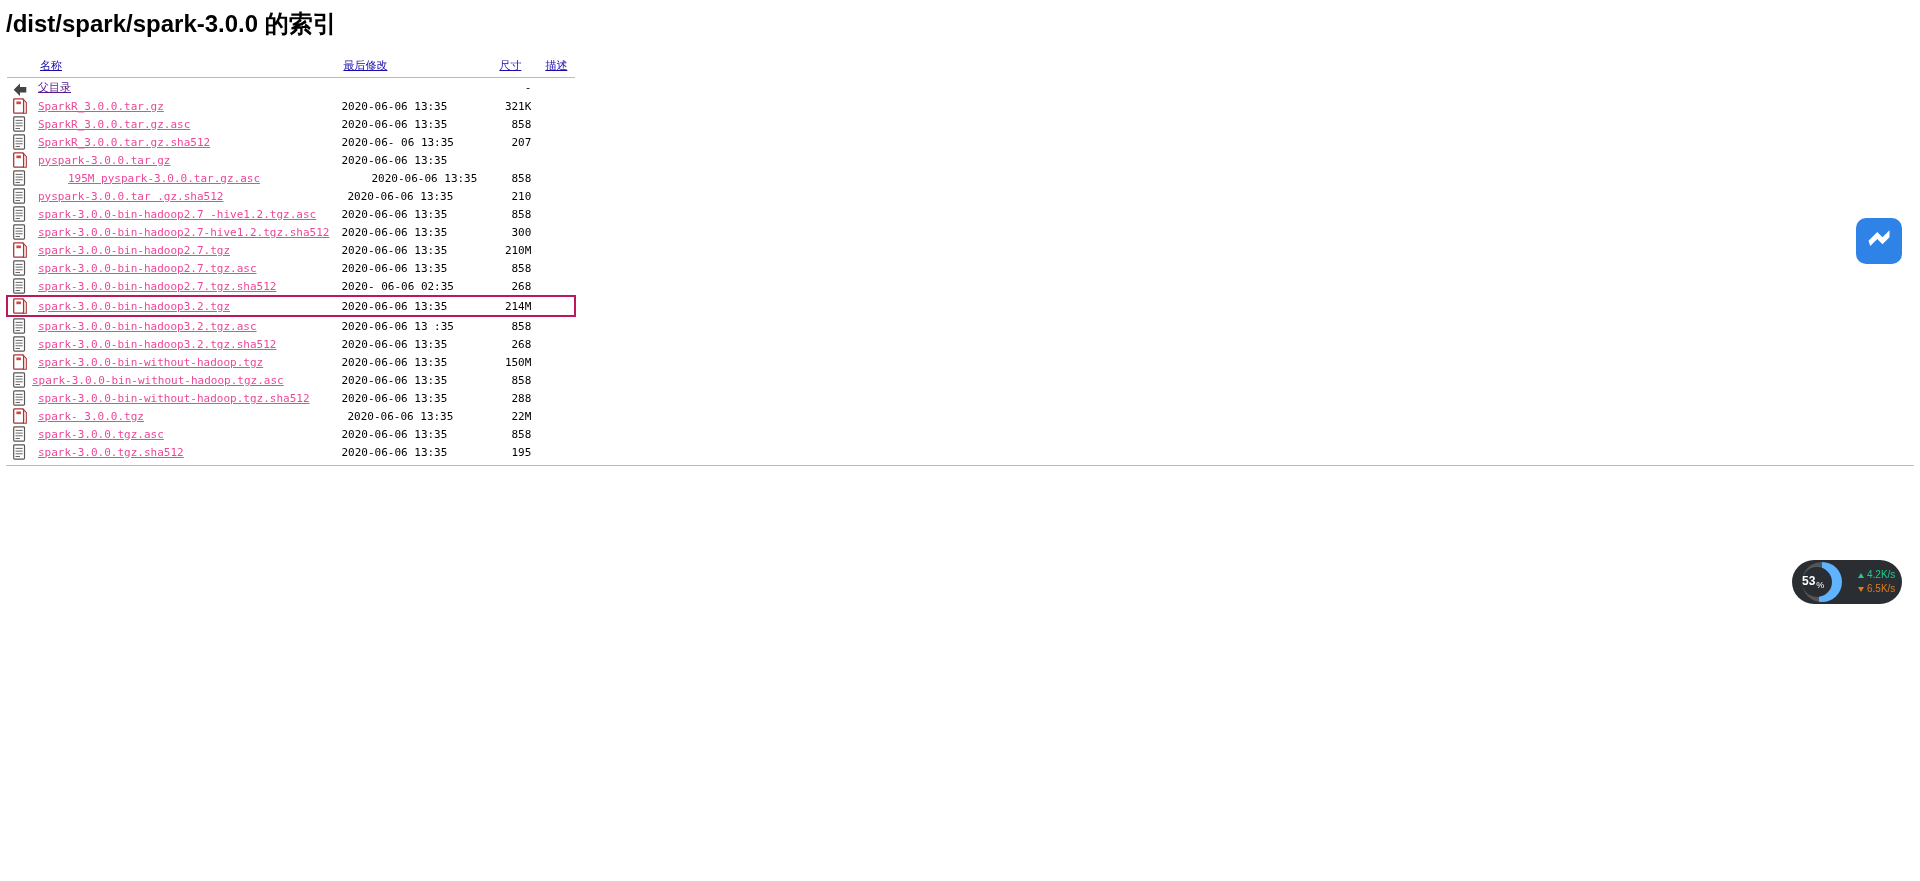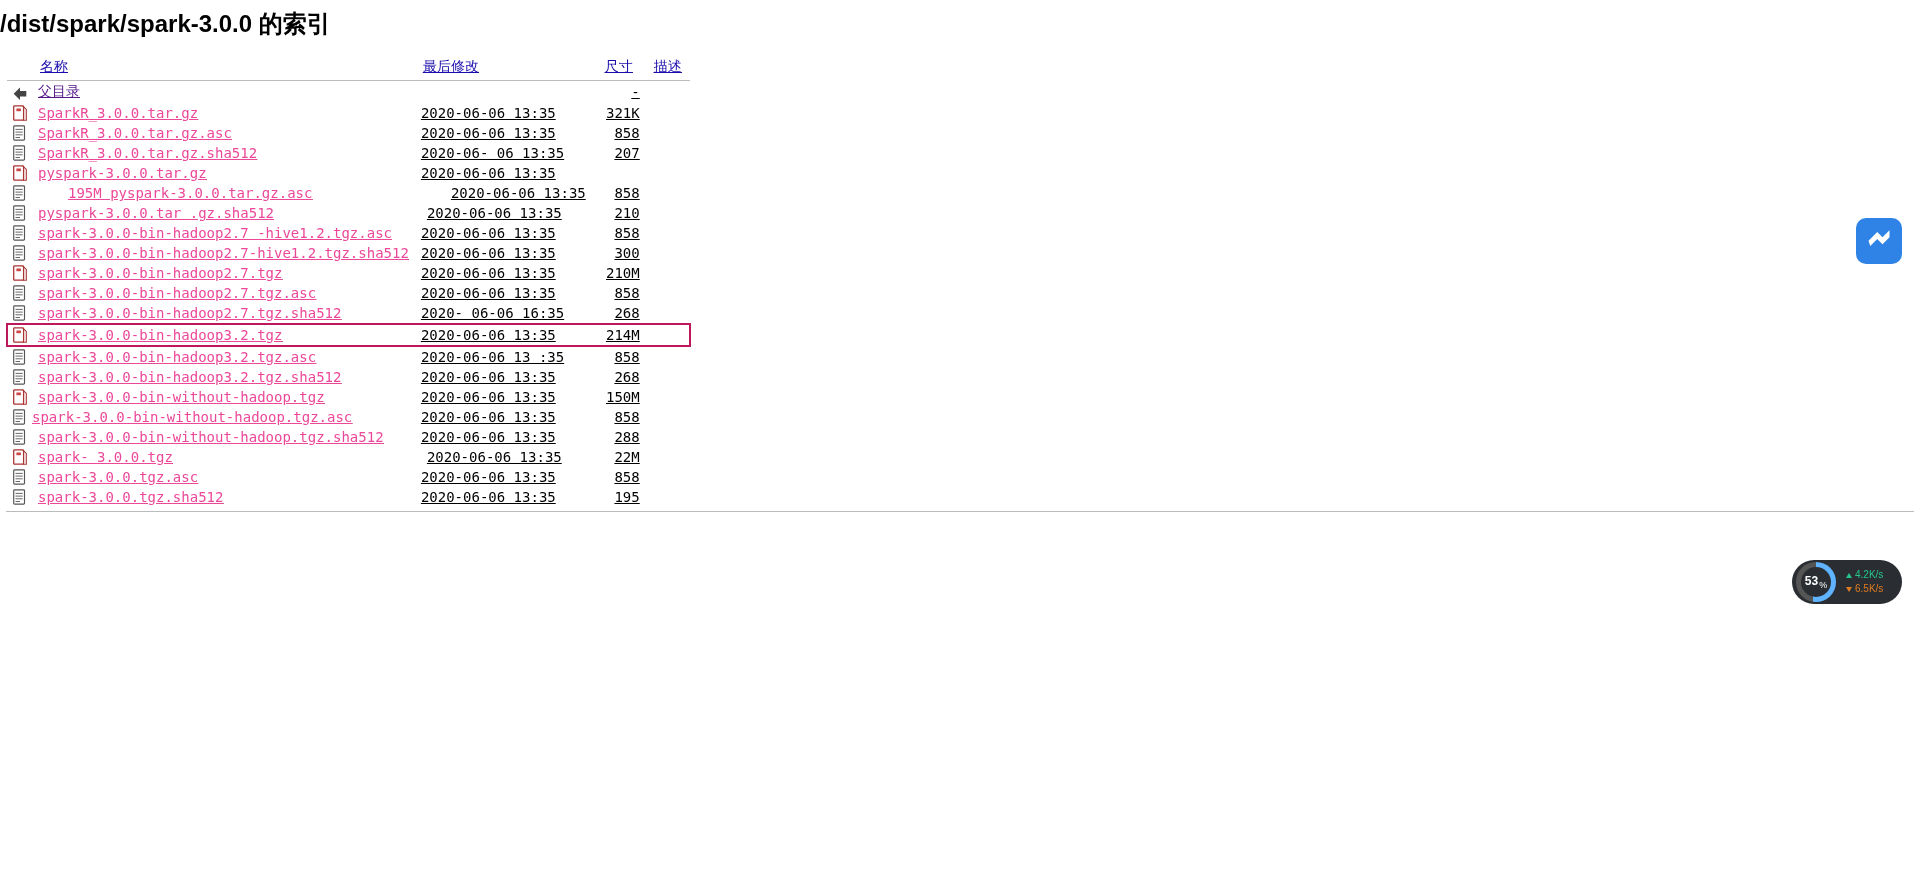--- a/index.html
+++ b/index.html
@@ -1,21 +1,21 @@
 <!DOCTYPE html>
 <html><head>
 <meta charset="utf-8">
 <style>
   html,body{margin:0;padding:0;background:#fff;font-family:Arial,"Microsoft YaHei",sans-serif;color:#000;}
   body{width:1920px;}
-  h1{font-size:24px;font-weight:700;margin:8px 0 14px;}
+  h1{font-size:24px;font-weight:700;margin:8px 6px 14px;}
   a{color:#ec4899;text-decoration:underline;}
   .visited{color:#551a8b;}
   hr{border:none;border-top:1px solid #bbb;margin:0;}
-  table{border-collapse:collapse;font-family:Consolas,monospace;font-size:14px;text-decoration:underline;}
+  table{border-collapse:collapse;font-family:Consolas,monospace;font-size:11px;}
   th{font-family:Arial,"Microsoft YaHei",sans-serif;font-weight:400;text-align:left;padding:4px 8px;}
   th a{color:#1a0dab;}
   td{padding:2px 6px;vertical-align:middle;white-space:nowrap;}
   td.sz{text-align:right;}
   .ficon{width:20px;text-align:center;padding:0 2px;}
   .icon{display:inline-block;width:18px;height:18px;vertical-align:middle;}
   .redbox{border:2px solid #be185d;}
   .layer{margin:0 6px;}
 
   
@@ -25,23 +25,23 @@
     display:flex;align-items:center;justify-content:center;cursor:pointer;
   }
   .bird svg{width:28px;height:28px;fill:#fff;}
 
   .netmon{
     position:fixed;right:18px;top:560px;width:110px;height:44px;border-radius:22px;
     background:#2a2e33;display:flex;align-items:center;color:#cfd3d8;
     font-family:Arial,sans-serif;cursor:default;
   }
   .ring{
-    width:40px;height:40px;border-radius:50%;margin:4px;
+    width:40px;height:40px;border-radius:50%;margin:10px;
     background:conic-gradient(#5fb3ff 0 190deg,#555 190deg 360deg);
-    display:flex;align-items:center;justify-content:center;position:relative;
+    display:flex;align-items:center;position:relative;
   }
   .ring::after{content:"";position:absolute;width:30px;height:30px;border-radius:50%;background:#2a2e33;}
   .ring span{position:relative;z-index:1;font-size:12px;font-weight:700;color:#fff;}
   .ring sub{font-size:9px;font-weight:400;margin-left:1px;}
   .speeds{display:flex;flex-direction:column;gap:4px;margin-left:6px;font-size:10px;line-height:1;}
   .speeds .up{color:#25c78b;}
   .speeds .down{color:#e07b1f;}
   .arrow{display:inline-block;width:0;height:0;border-left:3px solid transparent;border-right:3px solid transparent;margin-right:3px;}
   .arrow.u{border-bottom:5px solid #25c78b;}
   .arrow.d{border-top:5px solid #e07b1f;}
@@ -205,21 +205,21 @@
         </tr>
         <tr>
           <td class="ficon"><span class="icon"><svg viewBox="0 0 20 20">
                 <rect x="3" y="2" width="12" height="16" rx="1" fill="#fff" stroke="#555" stroke-width="1.3"></rect>
                 <line x1="5" y1="6" x2="13" y2="6" stroke="#555"></line>
                 <line x1="5" y1="9" x2="13" y2="9" stroke="#555"></line>
                 <line x1="5" y1="12" x2="13" y2="12" stroke="#555"></line>
                 <line x1="5" y1="15" x2="10" y2="15" stroke="#555"></line>
               </svg></span></td>
           <td><a href="#">spark-3.0.0-bin-hadoop2.7.tgz.sha512</a></td>
-          <td>2020- 06-06 16:35</td>
+          <td>2020- 06-06 02:35</td>
           <td class="sz">268</td>
           <td></td>
         </tr>
         <tr class="redbox">
           <td class="ficon"><span class="icon"><svg viewBox="0 0 20 20">
                 <rect x="3" y="2" width="11" height="16" rx="1" fill="#fff" stroke="#a33" stroke-width="1.4"></rect>
                 <rect x="6" y="5" width="5" height="3" fill="#c44"></rect>
                 <path d="M13 2 L17 6 L17 18 L13 18" fill="none" stroke="#a33" stroke-width="1.2"></path>
               </svg></span></td>
           <td><a href="#">spark-3.0.0-bin-hadoop3.2.tgz</a></td>

